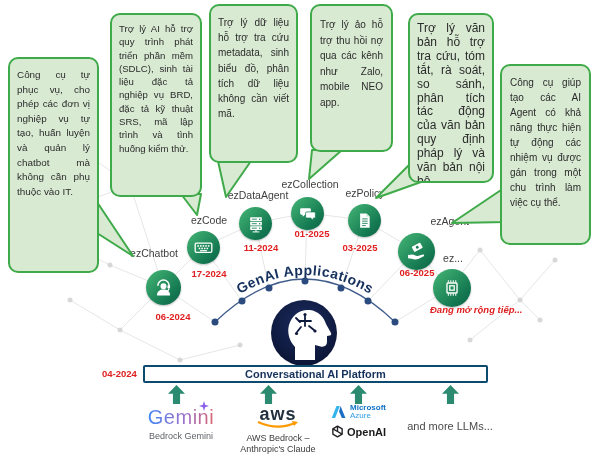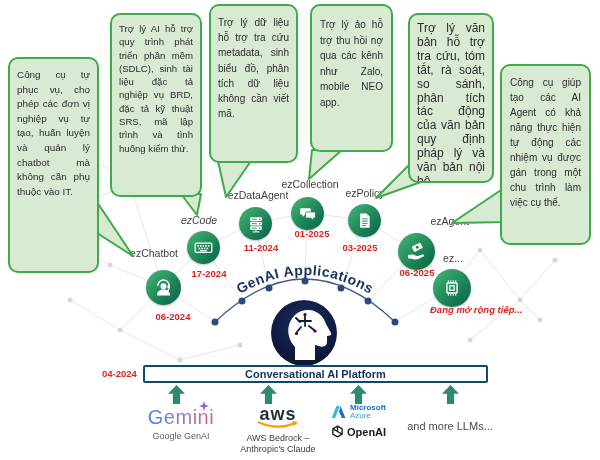--- a/index.html
+++ b/index.html
@@ -20,21 +20,21 @@
 
   
   .nlabel{position:absolute;z-index:2;font-size:10.5px;color:#3f3f3f;text-align:center;width:90px;}
   .ncircle{position:absolute;z-index:2;border-radius:50%;
            background:linear-gradient(135deg,#3fae71 10%,#157a52 70%,#0c6247 100%);
            box-shadow:0 1px 2px rgba(0,0,0,.25);display:flex;align-items:center;justify-content:center;}
   .ndate{position:absolute;z-index:2;font-size:9.5px;font-weight:bold;color:#e02020;text-align:center;width:60px;}
   .nnote{position:absolute;z-index:2;font-size:9.5px;font-weight:bold;font-style:italic;color:#e02020;width:110px;}
 
   .p-chatbot-l{left:109px;top:247px;} .p-chatbot-c{left:146px;top:270px;width:35px;height:35px;} .p-chatbot-d{left:143px;top:311px;}
-  .p-code-l{left:154px;top:214px;font-style:italic;}    .p-code-c{left:187px;top:231px;width:33px;height:33px;}    .p-code-d{left:179px;top:268px;}
+  .p-code-l{left:164px;top:214px;}    .p-code-c{left:187px;top:231px;width:33px;height:33px;}    .p-code-d{left:179px;top:268px;}
   .p-data-l{left:213px;top:189px;}    .p-data-c{left:239px;top:207px;width:33px;height:33px;}    .p-data-d{left:231px;top:242px;}
   .p-coll-l{left:265px;top:178px;}    .p-coll-c{left:291px;top:197px;width:33px;height:33px;}    .p-coll-d{left:282px;top:228px;}
   .p-policy-l{left:320px;top:187px;}  .p-policy-c{left:348px;top:204px;width:33px;height:33px;}  .p-policy-d{left:330px;top:242px;}
   .p-agent-l{left:379px;top:215px;text-align:right;}   .p-agent-c{left:398px;top:233px;width:37px;height:37px;}   .p-agent-d{left:387px;top:267px;}
   .p-ez-l{left:408px;top:252px;}      .p-ez-c{left:433px;top:269px;width:38px;height:38px;}      .p-ez-n{left:430px;top:304px;}
 
   
   .platform-bar{position:absolute;left:143px;top:365px;width:345px;height:18px;background:#fff;
     border:2px solid #0c4a6e;border-radius:2px;z-index:2;display:flex;align-items:center;justify-content:center;
     font-weight:bold;font-size:11px;color:#16325c;box-sizing:border-box;}
@@ -299,21 +299,21 @@
   <div class="up-arrow a1"></div>
   <div class="up-arrow a2"></div>
   <div class="up-arrow a3"></div>
   <div class="up-arrow a4"></div>
 
   <div class="prov" style="left:141px;top:406px;width:80px;">
     <span class="gemini-word">Gemini</span>
     <svg class="gemini-spark" width="10" height="10" viewBox="0 0 10 10">
       <path d="M5 0 L6.2 3.8 L10 5 L6.2 6.2 L5 10 L3.8 6.2 L0 5 L3.8 3.8 Z" fill="#8b63e8"></path>
     </svg>
-    <div class="prov-caption">Google GenAI</div>
+    <div class="prov-caption">Bedrock Gemini</div>
   </div>
 
   <div class="prov" style="left:232px;top:406px;width:92px;">
     <div class="aws-word">aws</div>
     <svg width="44" height="10" viewBox="0 0 44 10" style="margin:-2px auto 0;display:block;">
       <path d="M2 2 Q 22 11 40 2.5" fill="none" stroke="#ff9900" stroke-width="2"></path>
       <path d="M36 1 l6 1 -4 4 Z" fill="#ff9900"></path>
     </svg>
     <div class="aws-caption">AWS Bedrock – Anthropic's Claude</div>
   </div>

